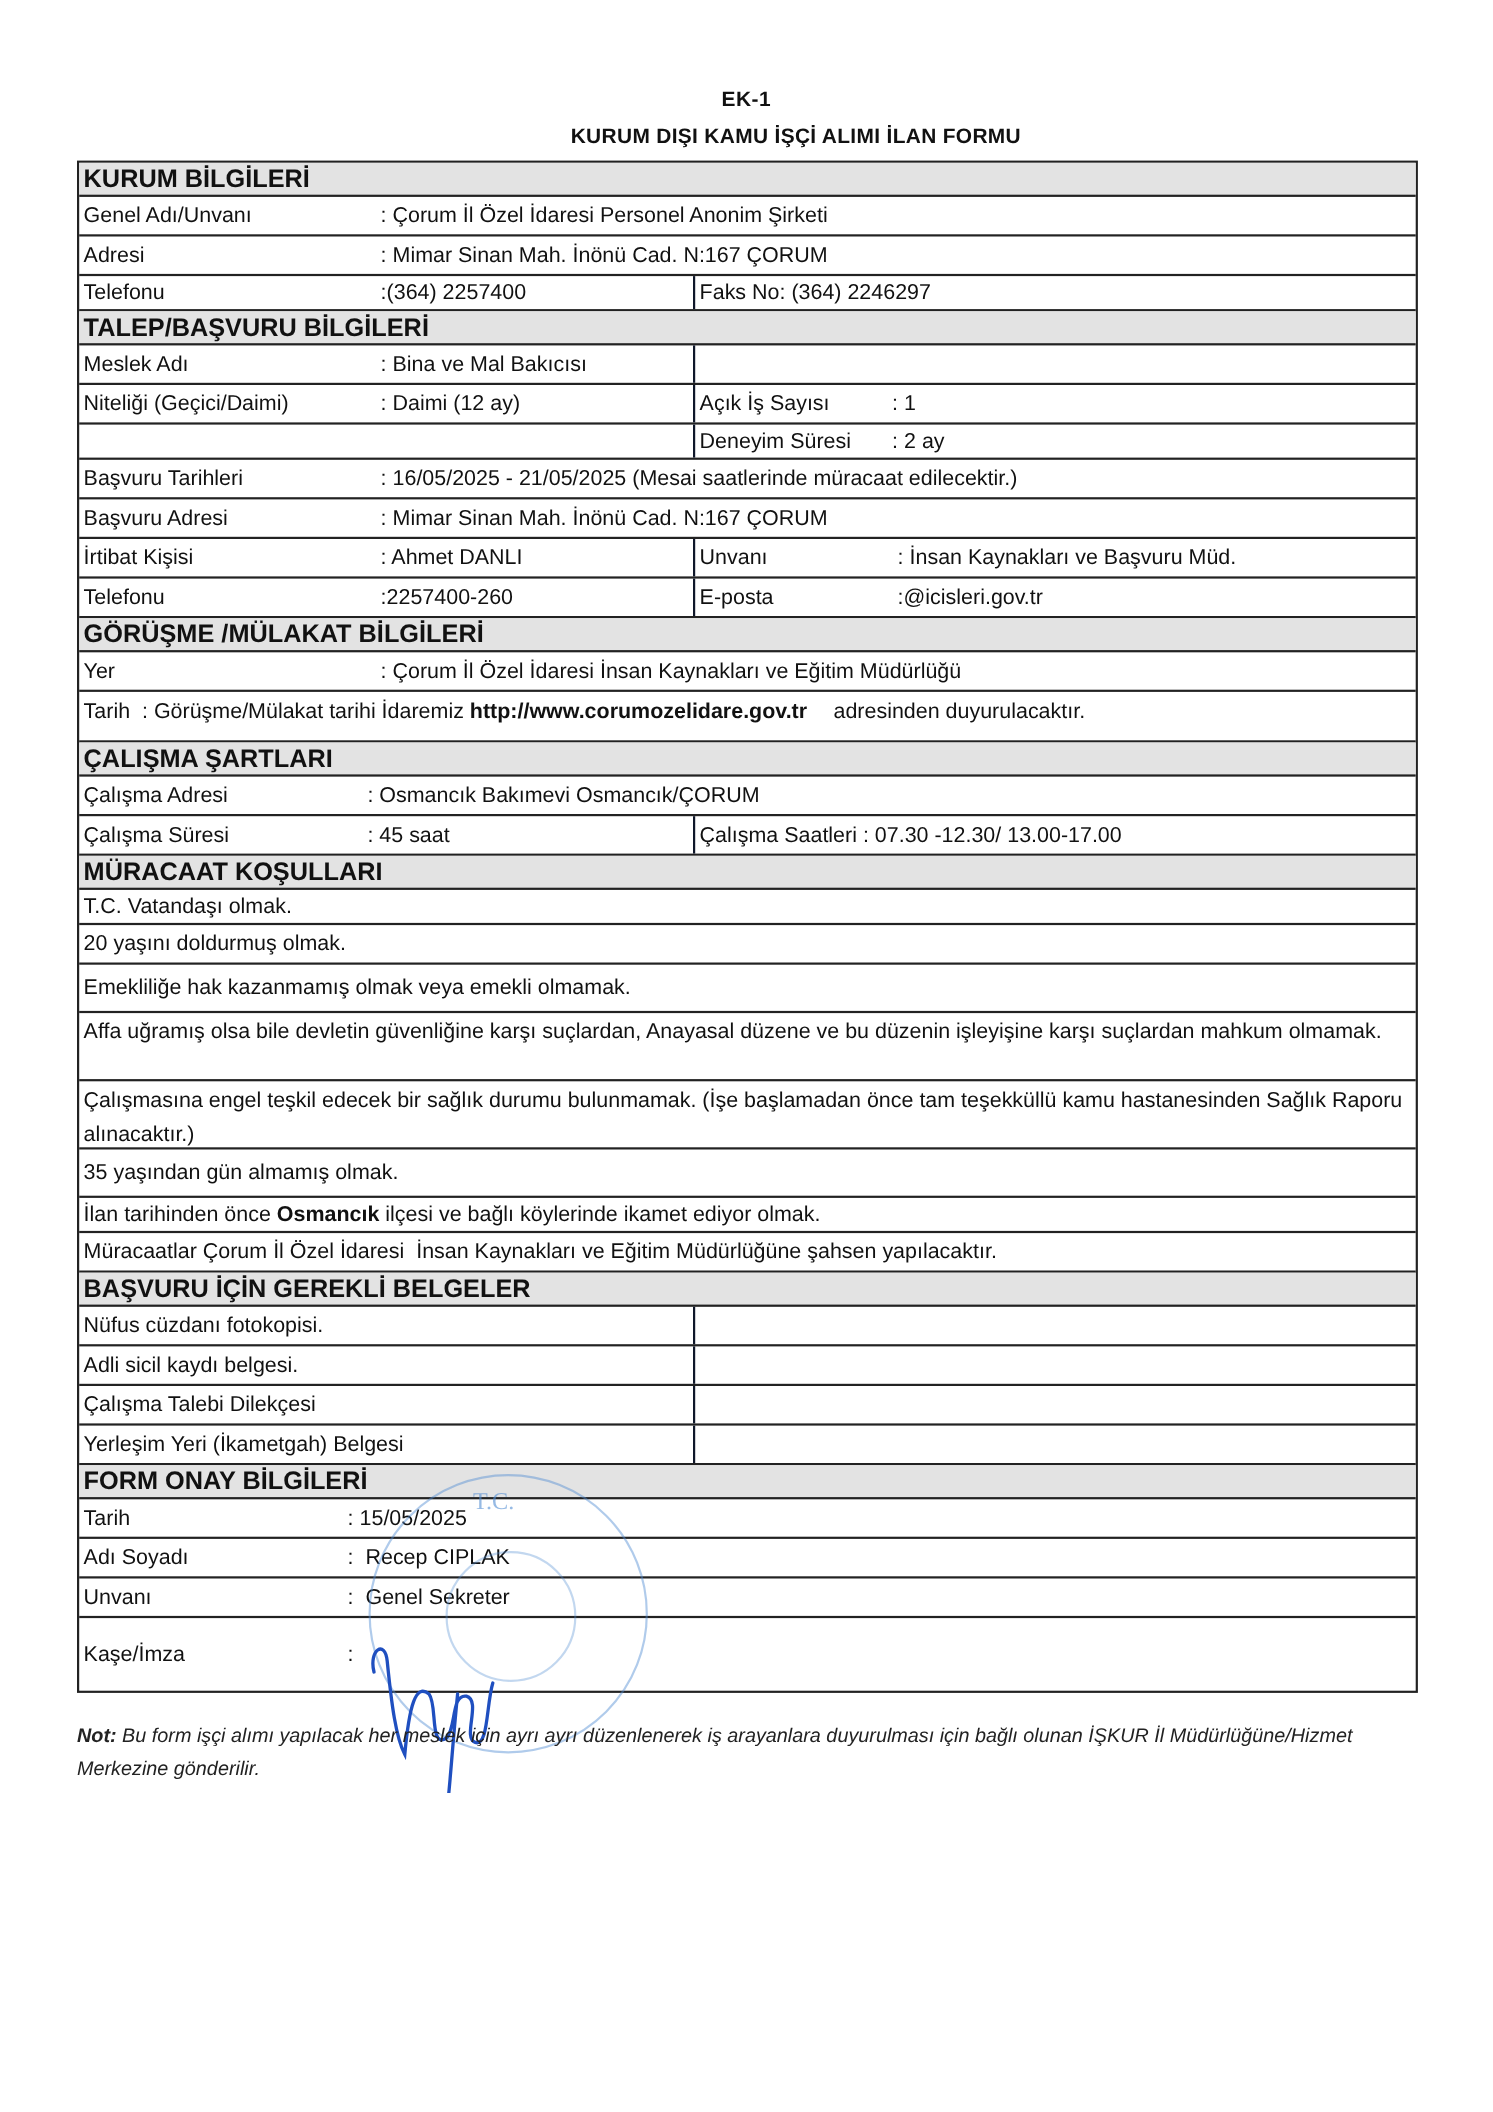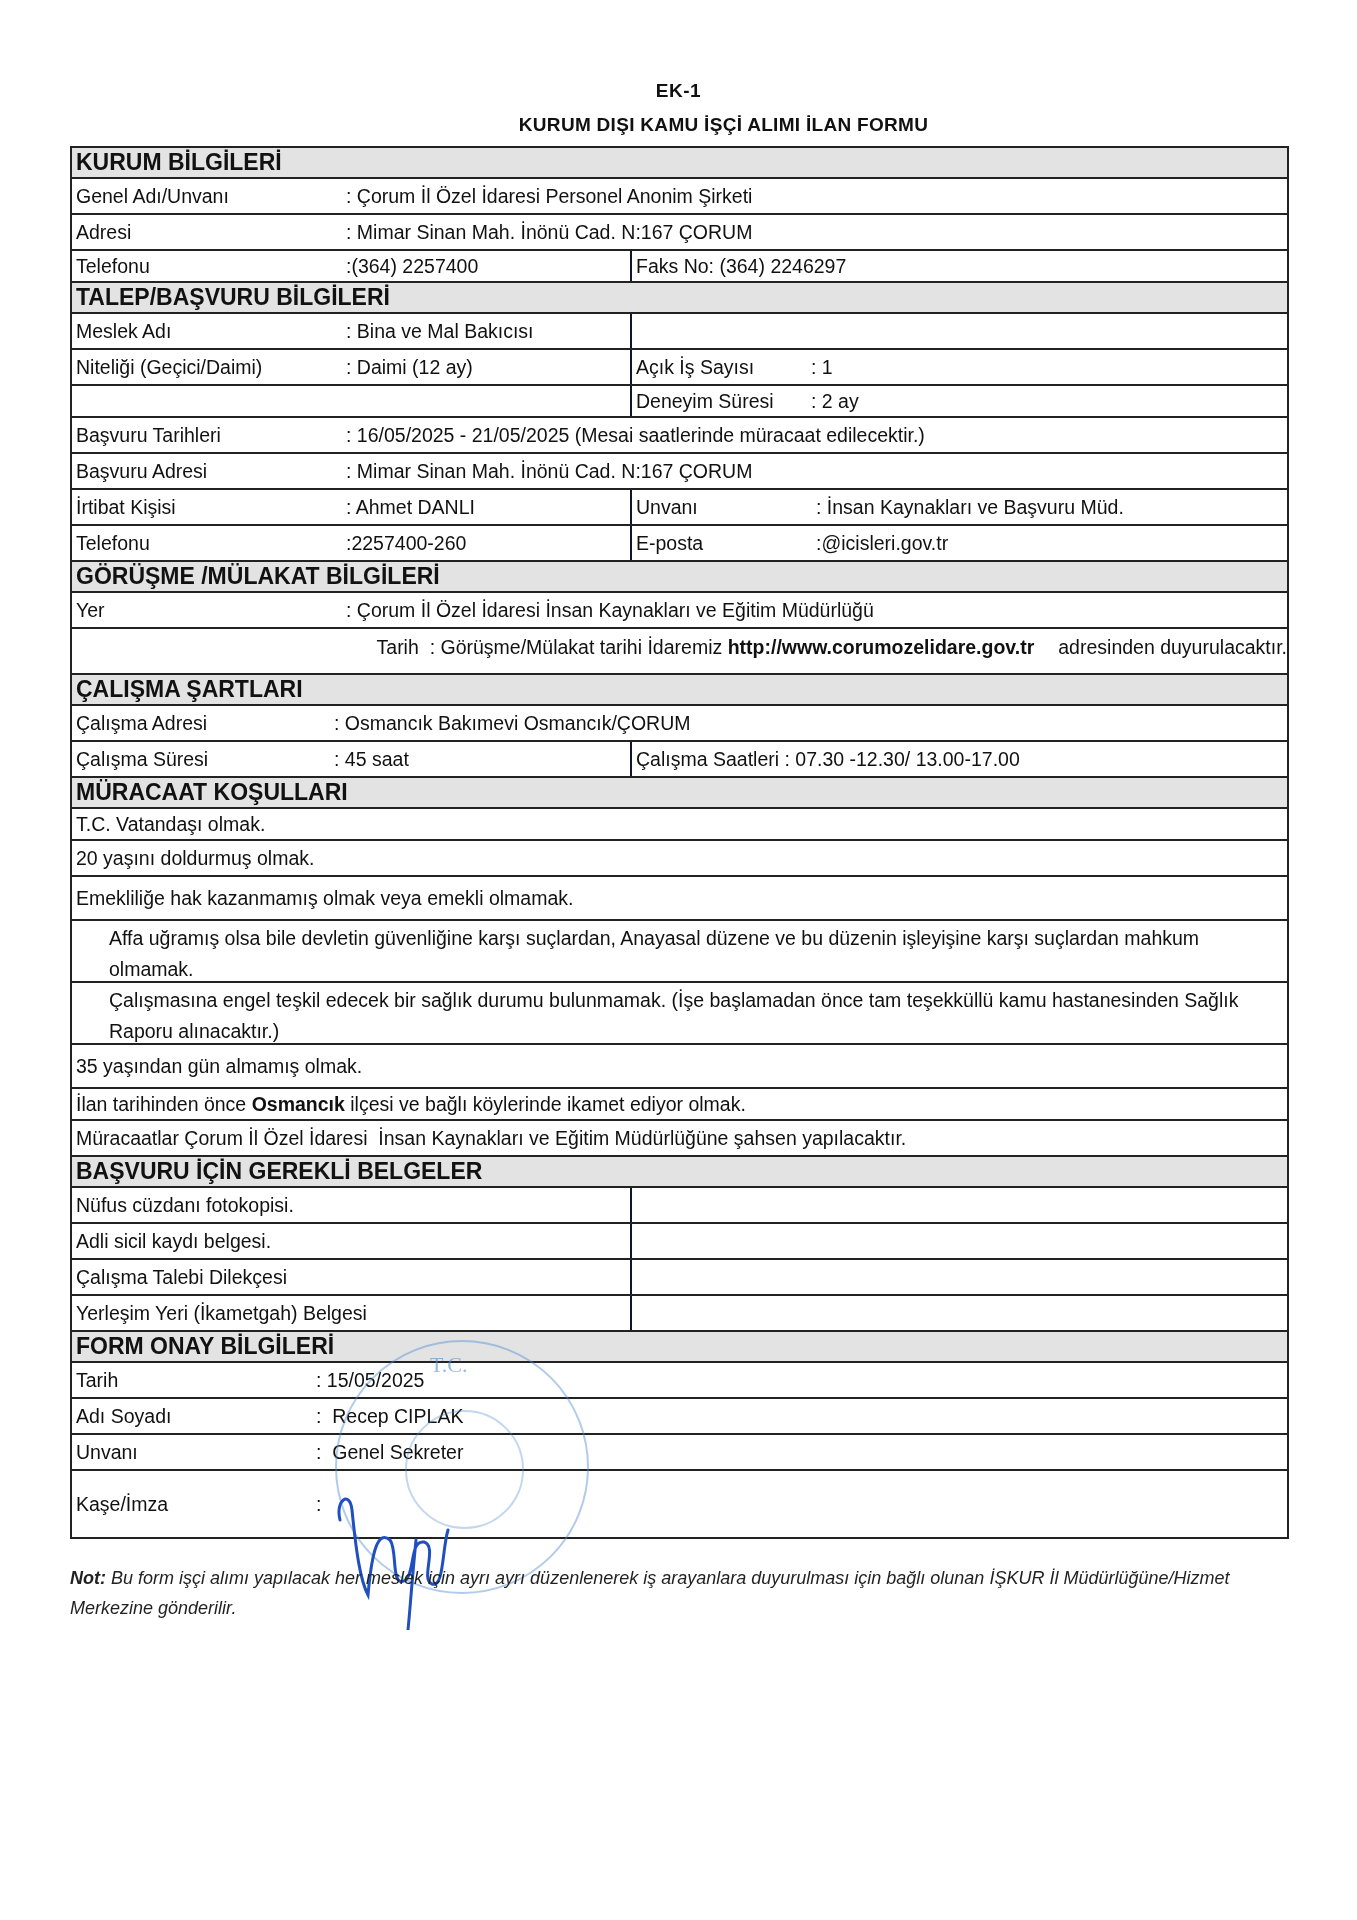--- a/index.html
+++ b/index.html
@@ -21,21 +21,21 @@
   .cell { height: 100%; display: flex; align-items: center; box-sizing: border-box; padding-left: 4px; white-space: nowrap; }
   .lbl { width: 270px; }
   .val { flex: 1; }
   .split { display: flex; height: 100%; width: 100%; }
   .left { width: 560px; display: flex; align-items: center; height: 100%; border-right: 2px solid #0f172a; box-sizing: border-box; }
   .right { flex: 1; display: flex; align-items: center; height: 100%; padding-left: 4px; box-sizing: border-box; }
   .h36 { height: 36px; }
   .h32 { height: 32px; }
   .h28 { height: 44px; }
   .h46 { height: 46px; }
-  .h62 { height: 62px; padding-left: 33px; }
+  .h62 { height: 62px; }
   .multiline { display: block; padding: 2px 4px; line-height: 31px; white-space: normal; }
   .b { font-weight: bold; }
   .gap { display: inline-block; width: 24px; }
 
   .note { position: absolute; left: 70px; top: 1563px; width: 1220px; font-style: italic;
           font-size: 18px; line-height: 30px; color: #222; }
   .note .nb { font-weight: bold; }
 
   .stamp { position: absolute; left: 335px; top: 1340px; width: 250px; height: 250px;
            border: 2px solid rgba(80,140,210,0.45); border-radius: 50%; pointer-events: none; }
@@ -135,21 +135,21 @@
           <span>:@icisleri.gov.tr</span>
         </div>
       </div>
     </div>
 
     <div class="row sec">GÖRÜŞME /MÜLAKAT BİLGİLERİ</div>
     <div class="row h36">
       <div class="cell lbl">Yer</div>
       <div class="cell val">: Çorum İl Özel İdaresi İnsan Kaynakları ve Eğitim Müdürlüğü</div>
     </div>
-    <div class="row h46" style="align-items:flex-end;padding-bottom:8px;justify-content:flex-end;">
+    <div class="row h46" style="align-items:flex-end;padding-bottom:8px;">
       <div class="cell">
         <span style="white-space:pre">Tarih  : Görüşme/Mülakat tarihi İdaremiz </span>
         <span class="b">http://www.corumozelidare.gov.tr</span>
         <span class="gap"></span>
         <span>adresinden duyurulacaktır.</span>
       </div>
     </div>
 
     <div class="row sec">ÇALIŞMA ŞARTLARI</div>
     <div class="row h36">

